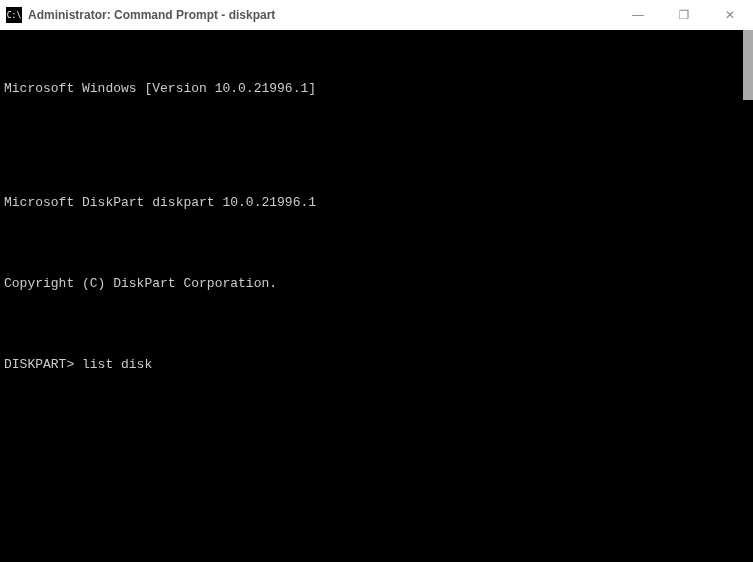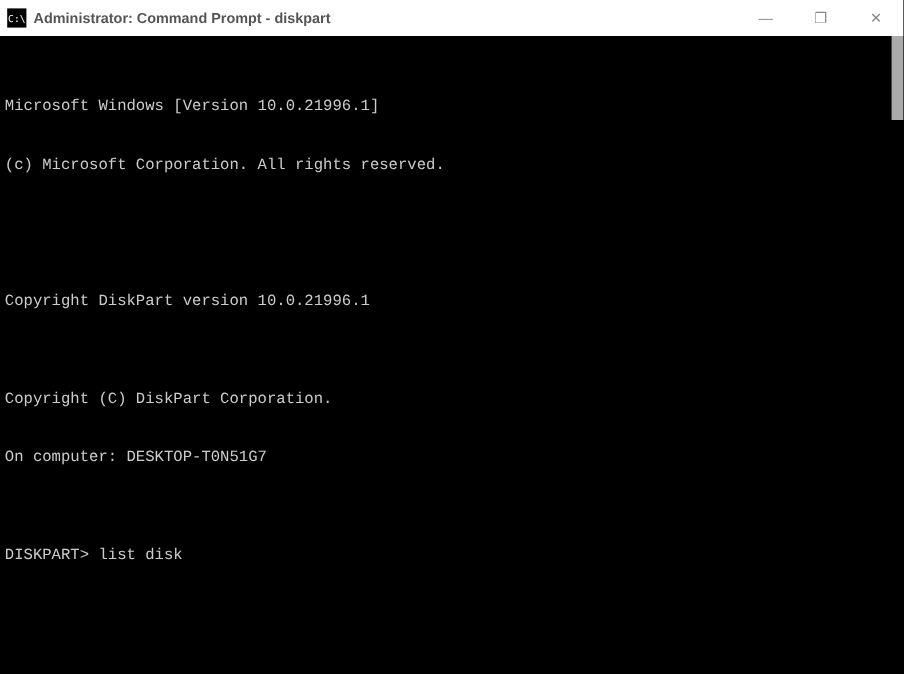--- a/index.html
+++ b/index.html
@@ -73,27 +73,25 @@
   <div class="win-controls">
     <div class="win-btn">—</div>
     <div class="win-btn">❐</div>
     <div class="win-btn">✕</div>
   </div>
 </div>
 
 <div class="terminal">
   <div class="scrollbar"></div>
   <div class="line">Microsoft Windows [Version 10.0.21996.1]</div>
-  <div class="line">(c) Microsoft Corporation. All rights reserved.</div>
   <div class="line"></div>
   <div class="line"></div>
-  <div class="line">Copyright DiskPart version 10.0.21996.1</div>
+  <div class="line">Microsoft DiskPart diskpart 10.0.21996.1</div>
   <div class="line"></div>
   <div class="line">Copyright (C) DiskPart Corporation.</div>
-  <div class="line">On computer: DESKTOP-T0N51G7</div>
   <div class="line"></div>
   <div class="line">DISKPART&gt; list disk</div>
   <div class="line"></div>
   
   
   
   <div class="line"></div>
   
   <div class="line"></div>
   

